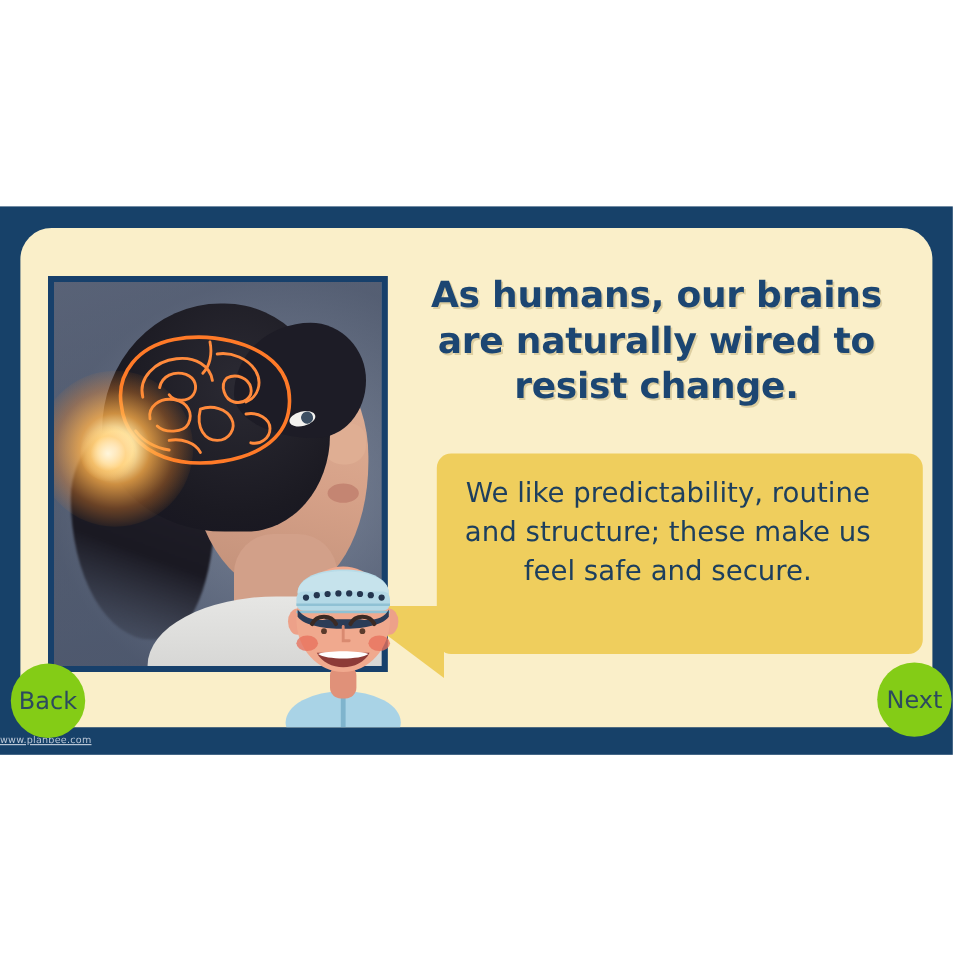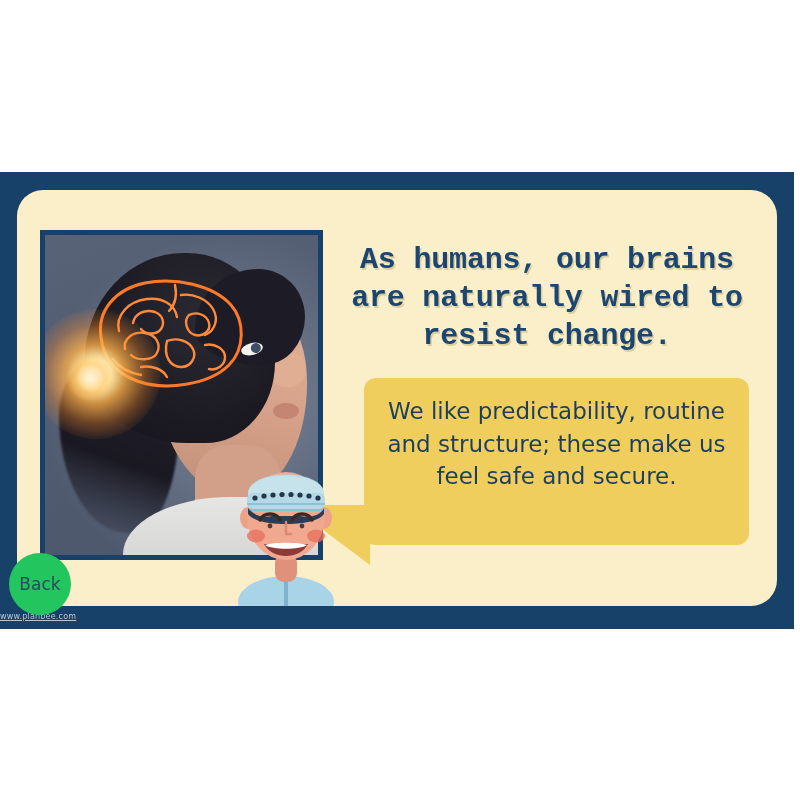--- a/index.html
+++ b/index.html
@@ -211,25 +211,25 @@
     height: 152px;
   }
   #character svg { width: 100%; height: 100%; display: block; }
 
   
   .navbtn {
     position: absolute;
     width: 62px;
     height: 62px;
     border-radius: 50%;
-    background: #22c55e;
+    background: #84cc16;
     display: flex;
     align-items: center;
     justify-content: center;
-    font-size: 17px;
+    font-size: 20px;
     color: #2c4a5e;
     cursor: pointer;
     user-select: none;
   }
   #back-button { left: 9px;  top: 553px; }
   #next-button { left: 731px; top: 552px; }
 
   
   #watermark {
     position: absolute;
@@ -277,25 +277,25 @@
             <path d="M24 88 C30 96 40 102 52 104"></path>
             <path d="M86 14 C88 24 86 34 80 40"></path>
           </g>
         </svg>
       </div>
       <div class="flare"></div>
       <div class="flare2"></div>
     </div>
   </div>
 
-  <h1 id="title" style="left:343px; top:69px; margin:0;font-family:Liberation Mono, monospace;">As humans, our brains are naturally wired to resist change.</h1>
+  <h1 id="title" style="left:343px; top:56px; margin:0;">As humans, our brains are naturally wired to resist change.</h1>
 
   <div id="bubble-tail" style="left:290px; top:333px;"></div>
 
-  <div id="bubble" style="left:364px; top:206px;">
+  <div id="bubble" style="left:364px; top:206px;padding-left:20px;">
     <div id="bubble-text">We like predictability, routine and structure; these make us feel safe and secure.</div>
   </div>
 
   <div id="character" style="left:230px; top:282px;">
     <svg viewBox="0 0 112 152">
 
       <ellipse cx="56" cy="148" rx="48" ry="26" fill="#a9d3e6"></ellipse>
       <path d="M54 122 h4 v30 h-4z" fill="#7fb4cd"></path>
 
       <rect x="45" y="100" width="22" height="28" rx="9" fill="#e09179"></rect>
@@ -334,14 +334,15 @@
       <ellipse cx="86" cy="82" rx="9" ry="6.5" fill="#e8715c" opacity=".78"></ellipse>
 
       <path d="M34 90 C42 106 70 106 78 90 Z" fill="#8d3b37"></path>
       <path d="M35 91 C43 88 69 88 77 91 C70 96 42 96 35 91Z" fill="#ffffff"></path>
     </svg>
   </div>
 
   <div id="watermark" style="top:440px;">www.planbee.com</div>
 
   <div class="navbtn" id="back-button" style="left:9px; top:381px;">Back</div>
+  <div class="navbtn" id="next-button" style="left:731px; top:380px;">Next</div>
 
 </div>
 
 </body></html>

